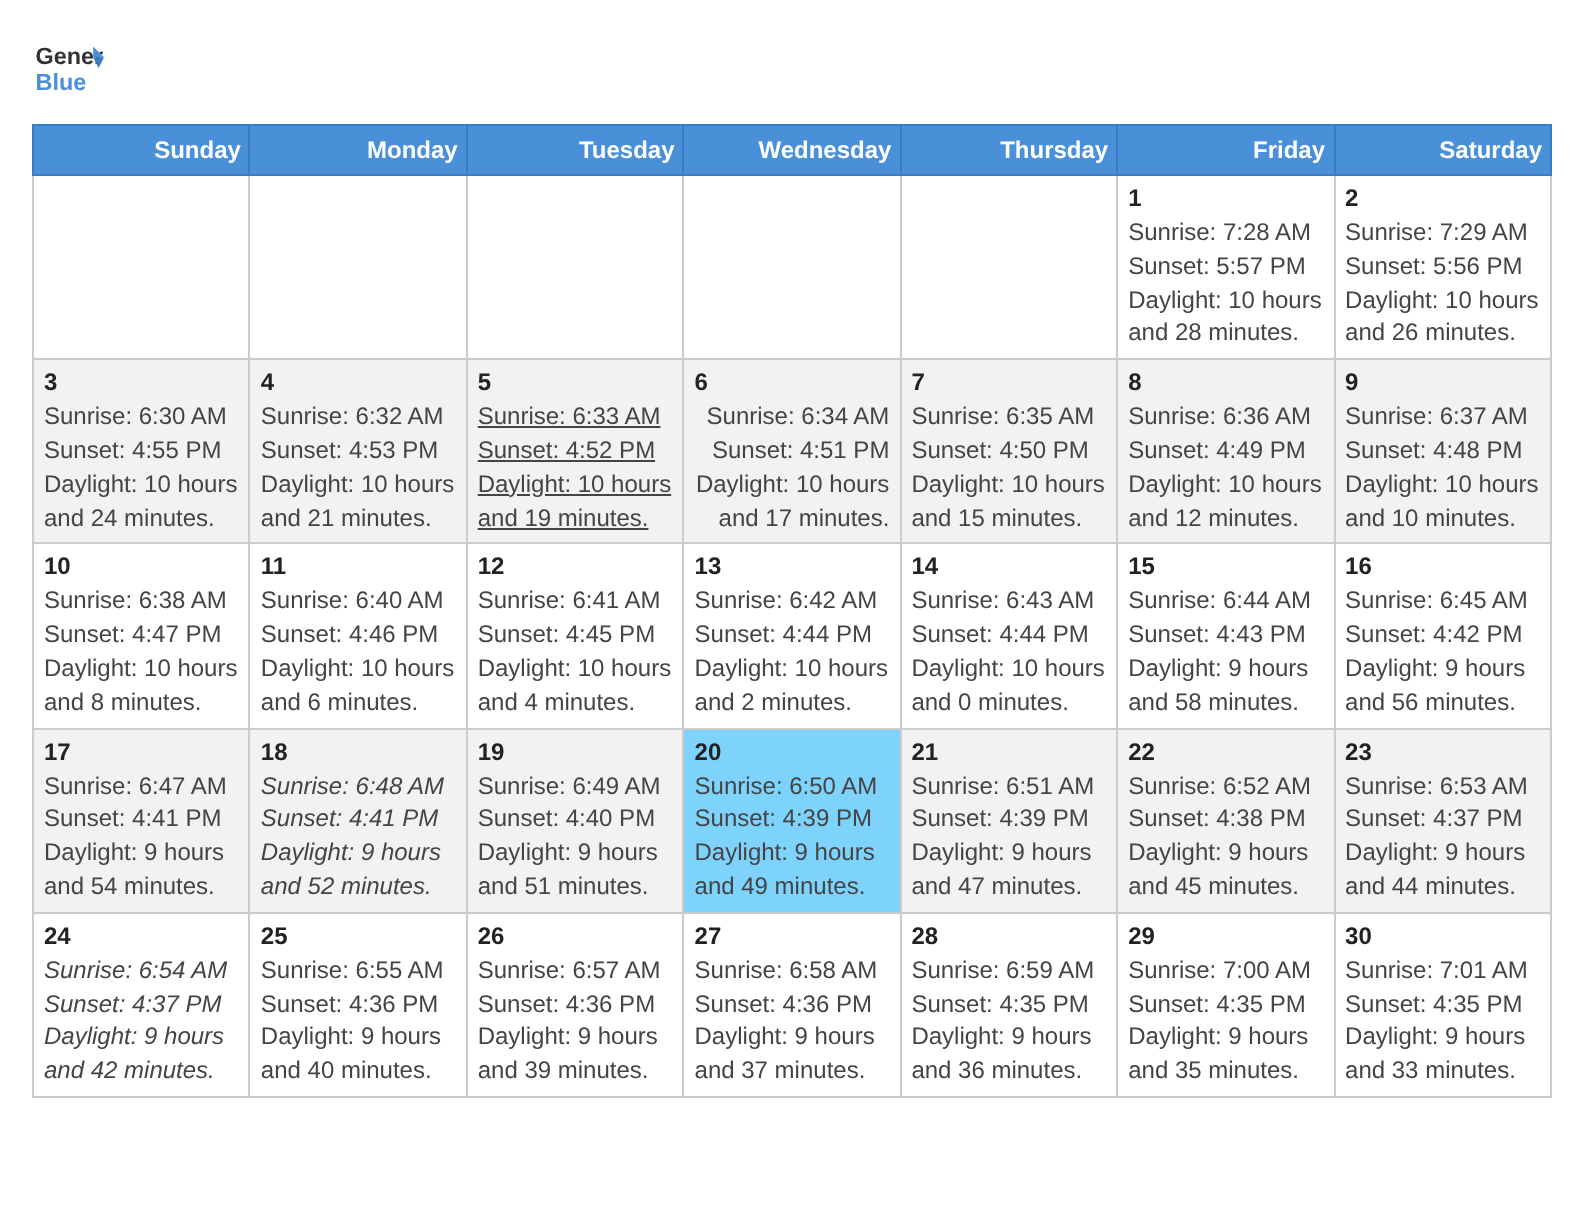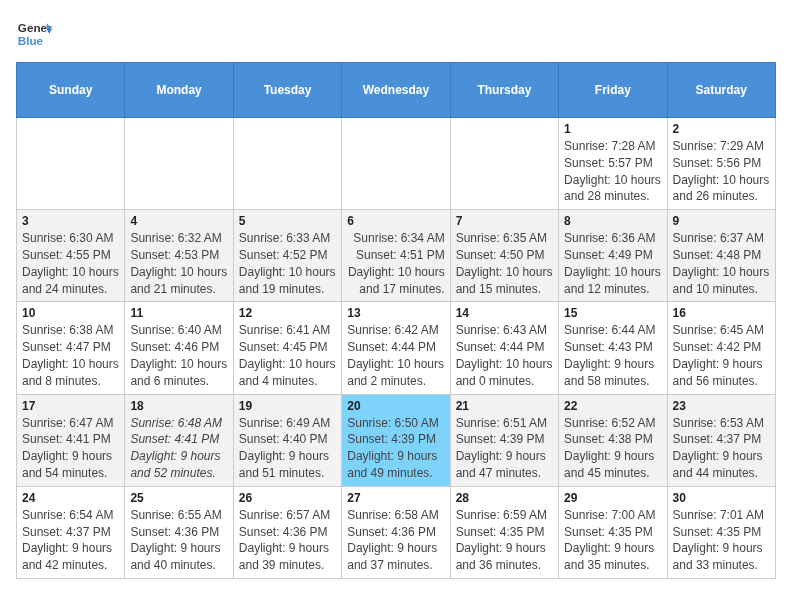--- a/index.html
+++ b/index.html
@@ -38,22 +38,22 @@
       color: #555;
     }
     .calendar {
       width: 100%;
       border-collapse: collapse;
       font-size: 11px;
     }
     .calendar th {
       background: #4a90d9;
       color: #fff;
-      padding: 20px 4px;
-      text-align: center;
+      padding: 5px 4px;
+      text-align: right;
       font-weight: bold;
       font-size: 12px;
       border: 1px solid #3a7bc8;
     }
     .calendar td {
       border: 1px solid #ccc;
       vertical-align: top;
       padding: 4px 5px;
       width: 108px;
       min-height: 80px;
@@ -145,21 +145,21 @@
         </td>
         <td style="background: rgb(242, 242, 242);">
           <div class="day-num">4</div>
           <div class="day-info" style="white-space: pre-line;">Sunrise: 6:32 AM
 Sunset: 4:53 PM
 Daylight: 10 hours
 and 21 minutes.</div>
         </td>
         <td style="background: rgb(242, 242, 242);">
           <div class="day-num">5</div>
-          <div class="day-info" style="white-space: pre-line;">Sunrise: 6:33 AM
+          <div class="day-info" style="white-space: pre-line; text-decoration: underline;">Sunrise: 6:33 AM
 Sunset: 4:52 PM
 Daylight: 10 hours
 and 19 minutes.</div>
         </td>
         <td style="background: rgb(242, 242, 242);">
           <div class="day-num">6</div>
           <div class="day-info" style="white-space: pre-line; text-align: right;">Sunrise: 6:34 AM
 Sunset: 4:51 PM
 Daylight: 10 hours
 and 17 minutes.</div>
@@ -284,21 +284,21 @@
           <div class="day-num">23</div>
           <div class="day-info" style="white-space: pre-line;">Sunrise: 6:53 AM
 Sunset: 4:37 PM
 Daylight: 9 hours
 and 44 minutes.</div>
         </td>
       </tr>
       <tr>
         <td>
           <div class="day-num">24</div>
-          <div class="day-info" style="white-space: pre-line;">Sunrise: 6:54 AM
+          <div class="day-info" style="white-space: pre-line; font-style: italic;">Sunrise: 6:54 AM
 Sunset: 4:37 PM
 Daylight: 9 hours
 and 42 minutes.</div>
         </td>
         <td>
           <div class="day-num">25</div>
           <div class="day-info" style="white-space: pre-line;">Sunrise: 6:55 AM
 Sunset: 4:36 PM
 Daylight: 9 hours
 and 40 minutes.</div>

